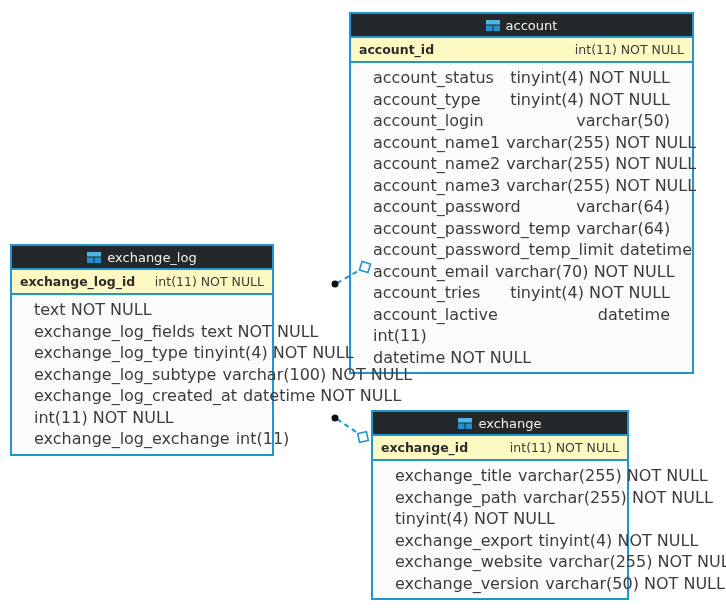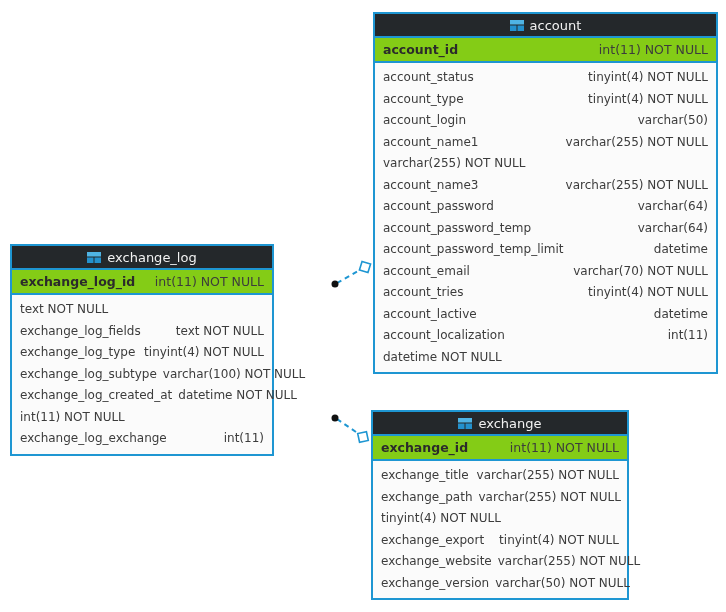--- a/index.html
+++ b/index.html
@@ -25,39 +25,39 @@
     font-size: 13px;
     display: flex;
     align-items: center;
     justify-content: center;
     gap: 6px;
     white-space: nowrap;
   }
   .ticon { display: inline-flex; align-items: center; }
   .pk-row {
     height: 25px;
-    background: #84cc16;
+    background: #fef9c3;
     border-bottom: 2px solid #1e96d2;
     display: flex;
     align-items: center;
     justify-content: space-between;
     padding: 0 8px;
     white-space: nowrap;
   }
   .pk-row .fname { font-weight: 700; color: #2b2b2b; font-size: 12.5px; }
   .pk-row .ftype { color: #3c3c3c; font-size: 12.5px; }
   .fields { padding: 4px 0; }
   .field-row {
     height: 21.5px;
     line-height: 21.5px;
     display: flex;
     align-items: center;
     justify-content: space-between;
-    padding: 0 8px;
-    font-size: 12px;
+    padding: 0 22px;
+    font-size: 16px;
     color: #3c3c3c;
     white-space: nowrap;
   }
   .field-row .fname { margin-right: 6px; }
 
   #connector-layer {
     position: absolute;
     left: 0; top: 0;
     pointer-events: none;
   }
@@ -66,21 +66,21 @@
     stroke-width: 2;
     stroke-dasharray: 5 4;
     fill: none;
   }
   .rel-dot { fill: #111111; stroke: none; }
   .rel-diamond { fill: #ffffff; stroke: #1e96d2; stroke-width: 1.6; }
 </style>
 </head>
 <body>
 
-<div class="db-table" style="left:373px; top:12px; width:345px;">
+<div class="db-table" style="left:349px; top:12px; width:345px;">
   <div class="thead">
     <span class="ticon">
       <svg width="14" height="11" viewBox="0 0 14 11">
         <rect x="0" y="0" width="14" height="4.5" fill="#4fb4e4"></rect>
         <rect x="0" y="5.5" width="6.5" height="5.5" fill="#2391cd"></rect>
         <rect x="7.5" y="5.5" width="6.5" height="5.5" fill="#2391cd"></rect>
       </svg>
     </span>
     <span>account</span>
   </div>
@@ -99,20 +99,21 @@
       </div>
     <div class="field-row">
         <span class="fname">account_login</span>
         <span class="ftype">varchar(50)</span>
       </div>
     <div class="field-row">
         <span class="fname">account_name1</span>
         <span class="ftype">varchar(255) NOT NULL</span>
       </div>
     <div class="field-row">
+        <span class="fname">account_name2</span>
         <span class="ftype">varchar(255) NOT NULL</span>
       </div>
     <div class="field-row">
         <span class="fname">account_name3</span>
         <span class="ftype">varchar(255) NOT NULL</span>
       </div>
     <div class="field-row">
         <span class="fname">account_password</span>
         <span class="ftype">varchar(64)</span>
       </div>
@@ -130,21 +131,20 @@
       </div>
     <div class="field-row">
         <span class="fname">account_tries</span>
         <span class="ftype">tinyint(4) NOT NULL</span>
       </div>
     <div class="field-row">
         <span class="fname">account_lactive</span>
         <span class="ftype">datetime</span>
       </div>
     <div class="field-row">
-        <span class="fname">account_localization</span>
         <span class="ftype">int(11)</span>
       </div>
     <div class="field-row">
         <span class="ftype">datetime NOT NULL</span>
       </div>
   </div>
 </div>
 
 <div class="db-table" style="left:10px; top:244px; width:264px;">
   <div class="thead">

